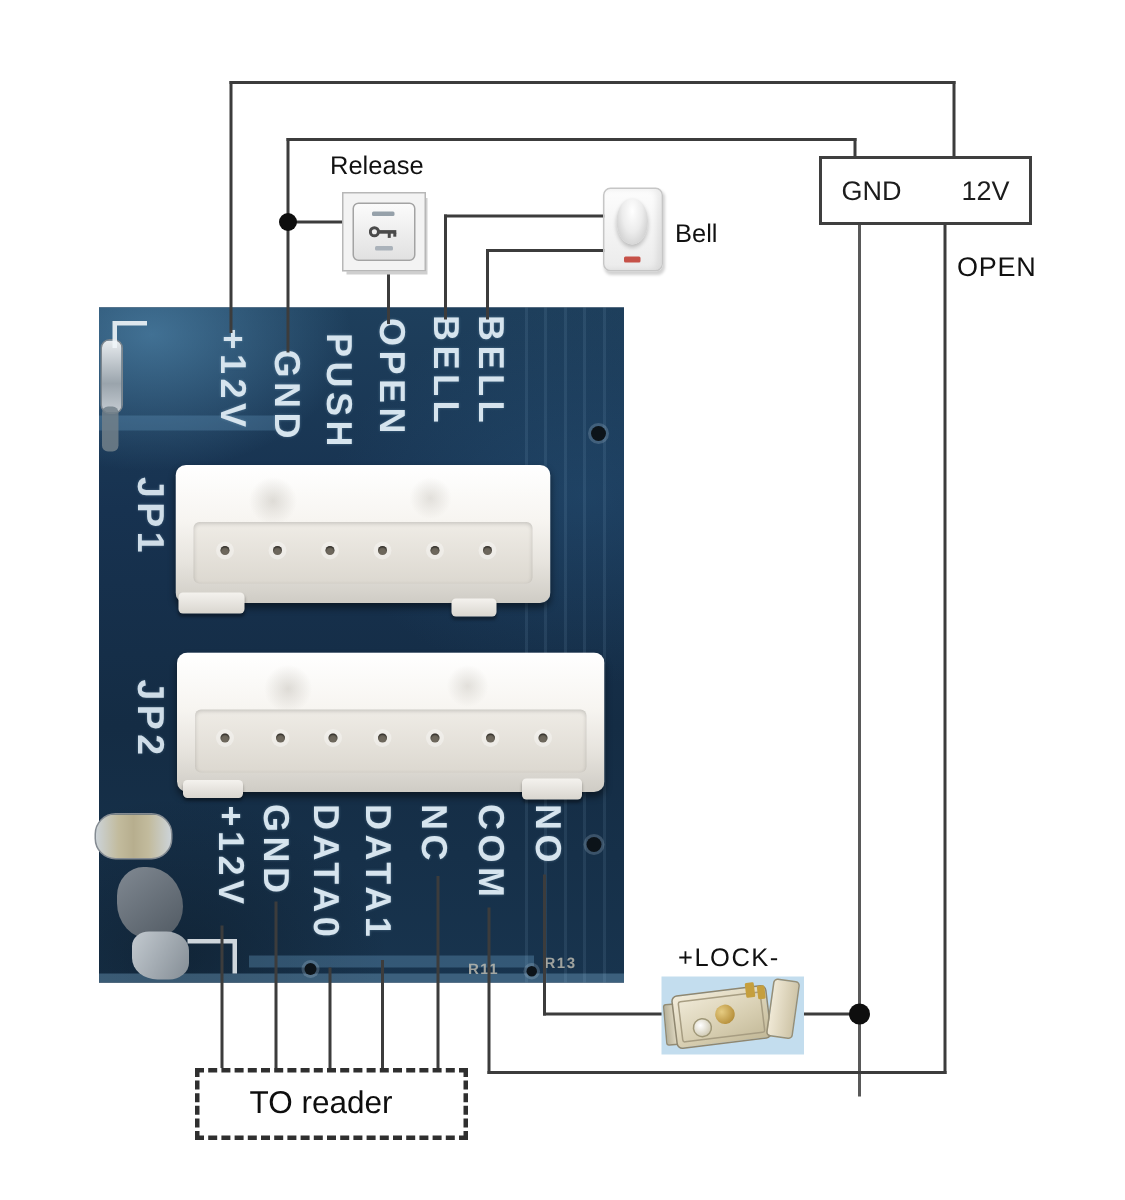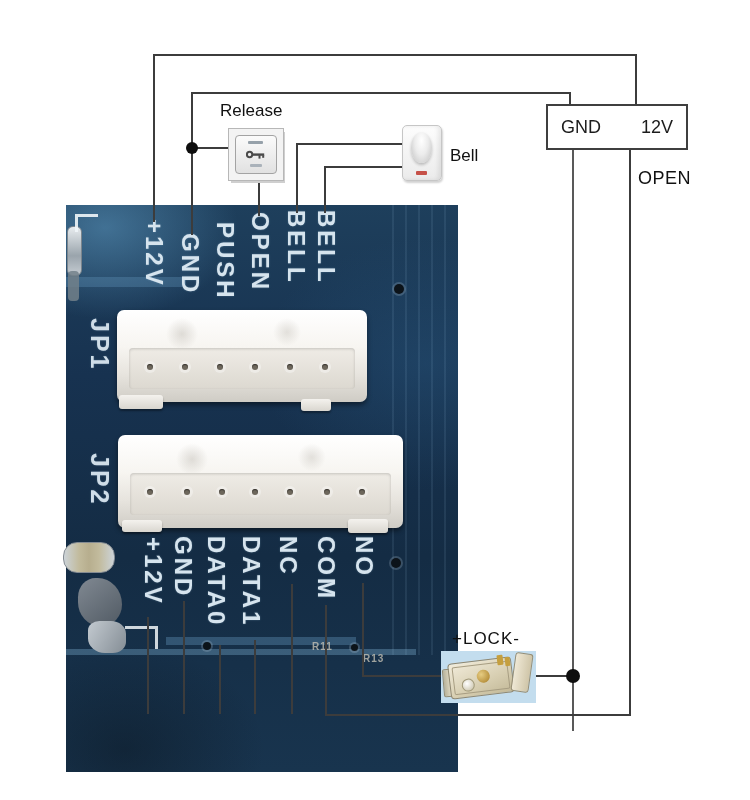--- a/index.html
+++ b/index.html
@@ -3,27 +3,27 @@
 <meta charset="utf-8">
 <style>
   html,body{margin:0;padding:0;background:#ffffff;}
   #canvas{position:relative;width:750px;height:800px;background:#ffffff;overflow:hidden;
           font-family:"Liberation Sans",sans-serif;}
   
   .wh{position:absolute;height:2px;background:#3c3c3c;z-index:5;}
   .wv{position:absolute;width:2px;background:#3c3c3c;z-index:5;}
   .dot{position:absolute;border-radius:50%;background:#0e0e0e;z-index:6;}
   
-  #board{position:absolute;left:66px;top:205px;width:350px;height:567px;z-index:1;
+  #board{position:absolute;left:66px;top:205px;width:350px;height:450px;z-index:1;
     background-color:#16304a;
     background-image:
       radial-gradient(ellipse 190px 130px at 10% 4%, rgba(95,155,195,.55), rgba(95,155,195,0) 70%),
       radial-gradient(ellipse 240px 180px at 92% 28%, rgba(45,95,135,.35), rgba(45,95,135,0) 70%),
       radial-gradient(ellipse 200px 150px at 15% 96%, rgba(10,20,30,.45), rgba(10,20,30,0) 70%),
-      linear-gradient(180deg,#1e3f5c 0%,#173250 30%,#142c44 62%,#18344e 100%); padding-left: 42px;}
+      linear-gradient(180deg,#1e3f5c 0%,#173250 30%,#142c44 62%,#18344e 100%);}
   .trace{position:absolute;z-index:1;}
   .stripes{position:absolute;right:6px;top:0;width:60px;height:450px;z-index:1;
     background:repeating-linear-gradient(90deg, rgba(160,200,230,.10) 0 2px, rgba(0,0,0,0) 2px 13px);}
   .pcb-label{position:absolute;font-weight:bold;font-size:24px;letter-spacing:3px;
     color:#d6e4ee;transform-origin:0 0;transform:rotate(90deg);white-space:nowrap;
     text-shadow:0 0 2px rgba(170,205,230,.35);z-index:3;}
   .jp-label{position:absolute;font-weight:bold;font-size:25px;letter-spacing:3px;
     color:#cfdde8;transform-origin:0 0;transform:rotate(90deg);white-space:nowrap;
     text-shadow:0 0 2px rgba(170,205,230,.3);z-index:3;}
   .silk{position:absolute;font-weight:bold;font-size:10px;letter-spacing:1px;
@@ -126,21 +126,21 @@
     <div class="s-comp" style="left:-3px;top:337px;width:50px;height:29px;border-radius:14px;border:1px solid #848b92;background:linear-gradient(90deg,#ccd3d8 0%,#c2bb9d 30%,#b7ae8e 50%,#c2bb9d 70%,#ccd3d8 100%);"></div>
     <div class="s-comp" style="left:12px;top:373px;width:44px;height:48px;border-radius:40% 55% 45% 50%;background:linear-gradient(140deg,#8a9199,#565e66);opacity:.92;"></div>
     <div class="s-comp" style="left:22px;top:416px;width:38px;height:32px;border-radius:30% 40% 35% 45%;background:linear-gradient(120deg,#c3cad0,#848d95);"></div>
     <div class="bracket-tl" style="left:9px;top:9px;width:20px;height:15px;"></div>
     <div class="bracket-br" style="left:59px;top:421px;width:30px;height:20px;"></div>
     <div class="via" style="left:328px;top:79px;width:10px;height:10px;"></div>
     <div class="via" style="left:325px;top:353px;width:10px;height:10px;"></div>
     <div class="via" style="left:137px;top:437px;width:8px;height:8px;"></div>
     <div class="via" style="left:285px;top:439px;width:7px;height:7px;"></div>
     <span class="silk" style="left:246px;top:436px;">R11</span>
-    <span class="silk" style="left:297px;top:432px;margin-top:16px;">R13</span>
+    <span class="silk" style="left:297px;top:432px;">R13</span>
   </div>
 
   <span class="jp-label" style="left:114px;top:318px;">JP1</span>
   <span class="jp-label" style="left:114px;top:453px;">JP2</span>
 
   <span class="pcb-label" style="left:168px;top:219px;">+12V</span>
   <span class="pcb-label" style="left:204px;top:233px;">GND</span>
   <span class="pcb-label" style="left:239px;top:222px;">PUSH</span>
   <span class="pcb-label" style="left:274px;top:212px;">OPEN</span>
   <span class="pcb-label" style="left:310px;top:210px;">BELL</span>
@@ -220,14 +220,17 @@
     <div id="lock-body">
       <div id="lock-body-inner"></div>
       <div id="lock-keyhole"></div>
       <div id="lock-cylinder"></div>
     </div>
     <div class="lock-contact" style="left:56px;top:4px;width:6px;height:10px;"></div>
     <div class="lock-contact" style="left:64px;top:6px;width:5px;height:9px;"></div>
     <div id="lock-strike"></div>
   </div>
 
+  <div id="reader-box">
+    <span>TO reader</span>
+  </div>
 
 </div>
 
 </body></html>

